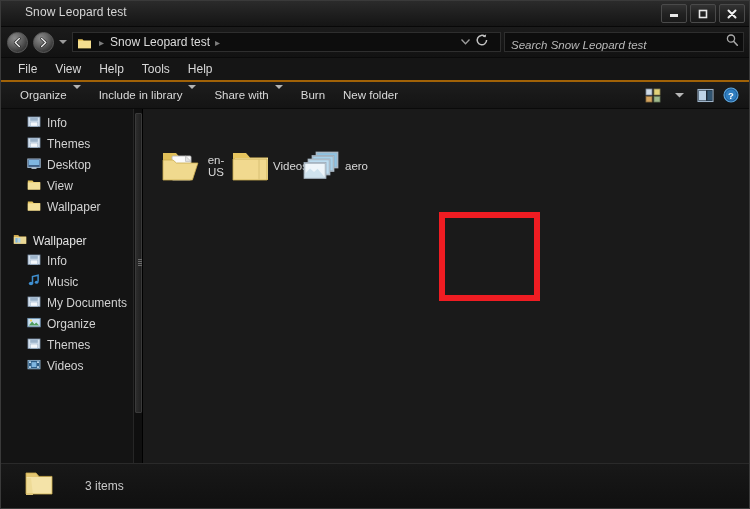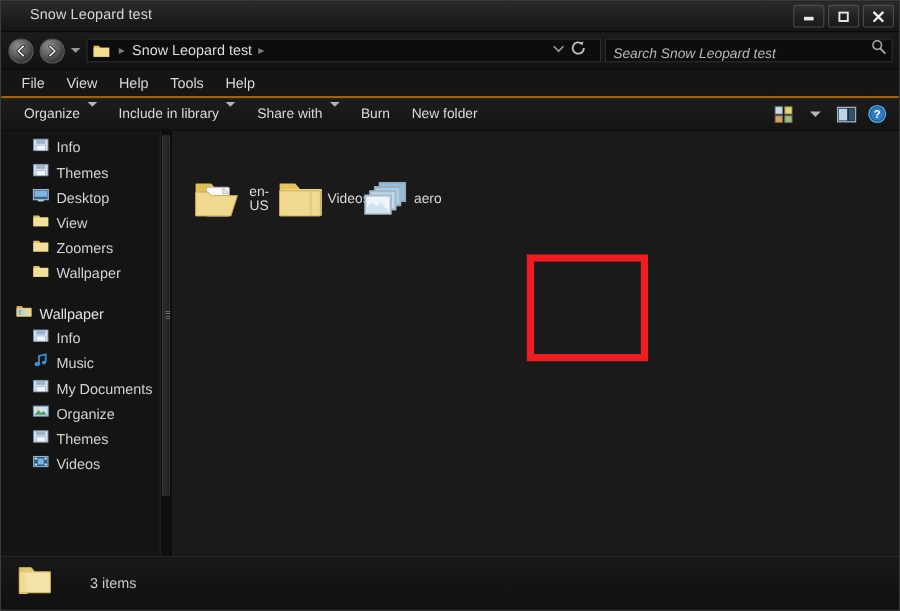--- a/index.html
+++ b/index.html
@@ -98,21 +98,21 @@
         align-items:center;justify-content:flex-start;padding-top:8px;
         box-sizing:border-box;margin-right:0;}
   .cell .ico{height:48px;display:flex;align-items:flex-end;justify-content:center;}
   .cell .nm{color:#d9d9d9;font-size:11.5px;margin-top:6px;text-align:center;}
   .redbox{position:absolute;left:296px;top:103px;width:101px;height:89px;
           border:6px solid #ef1c22;box-sizing:border-box;}
 
   
   .statusbar{height:44px;flex:0 0 44px;display:flex;align-items:center;
              background:linear-gradient(to bottom,#181818,#101010);
-             border-top:1px solid #2a2a2a;padding-left:12px;}
+             border-top:1px solid #2a2a2a;padding-left:22px;}
   .status-count{color:#c9c9c9;font-size:12px;margin-left:30px;}
 
   svg{pointer-events:none;}
 </style>
 </head>
 <body>
 
 <div id="window">
 
   <div class="titlebar">
@@ -285,29 +285,20 @@
         <div class="sb-item">
           <span>
             <svg width="14" height="12" viewBox="0 0 14 12">
               <path d="M.8 1.6h4.6l1.3 1.5H13.2v7.5H.8z" fill="#e3c35c"></path>
               <path d="M.8 3.4h12.4v7.2H.8z" fill="#f3e09a"></path>
             </svg>
           </span>
           <span class="lbl">View</span>
         </div>
 
-        <div class="sb-item">
-          <span>
-            <svg width="14" height="12" viewBox="0 0 14 12">
-              <path d="M.8 1.6h4.6l1.3 1.5H13.2v7.5H.8z" fill="#e3c35c"></path>
-              <path d="M.8 3.4h12.4v7.2H.8z" fill="#f3e09a"></path>
-            </svg>
-          </span>
-          <span class="lbl">Zoomers</span>
-        </div>
 
         <div class="sb-item">
           <span>
             <svg width="14" height="12" viewBox="0 0 14 12">
               <path d="M.8 1.6h4.6l1.3 1.5H13.2v7.5H.8z" fill="#e3c35c"></path>
               <path d="M.8 3.4h12.4v7.2H.8z" fill="#f3e09a"></path>
             </svg>
           </span>
           <span class="lbl">Wallpaper</span>
         </div>

